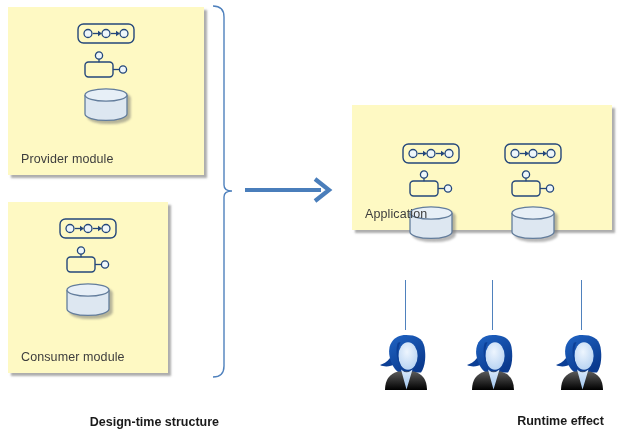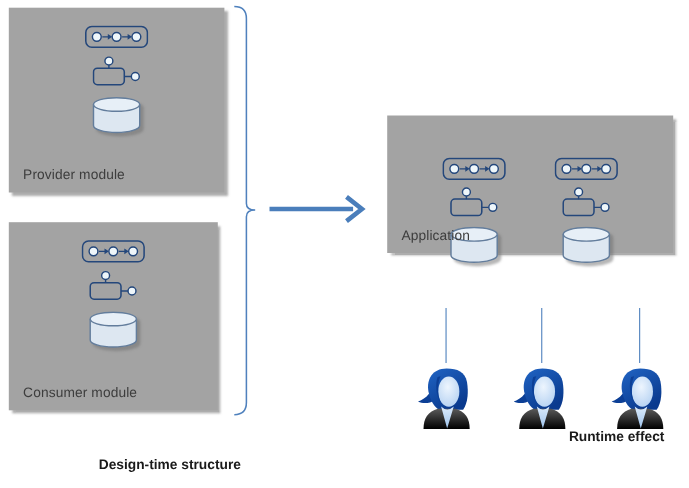--- a/index.html
+++ b/index.html
@@ -1,25 +1,25 @@
 <!DOCTYPE html>
 <html><head>
 <meta charset="utf-8">
 <style>
   html,body{margin:0;padding:0;background:#ffffff;}
   .canvas{
     position:relative;width:626px;height:444px;background:#ffffff;overflow:hidden;
     font-family:"Liberation Sans", sans-serif;
   }
   .module-box{
-    position:absolute;background:#a3a3a3;
+    position:absolute;background:#fef9c3;
     box-shadow:3px 3px 2px rgba(105,105,105,.55);
   }
   .box-provider{left:8px;top:7px;width:196px;height:168px;}
-  .box-consumer{left:8px;top:202px;width:190px;height:171px;}
+  .box-consumer{left:8px;top:202px;width:160px;height:171px;}
   .box-application{left:352px;top:105px;width:260px;height:125px;}
   .module-label{
     position:absolute;left:13px;bottom:9px;
     font-size:12.5px;color:#3d3d3d;letter-spacing:.1px;white-space:nowrap;
   }
   .icon-stack{
     position:absolute;left:0;right:0;display:flex;flex-direction:column;
     align-items:center;gap:7px;
   }
   .box-provider .icon-stack,.box-consumer .icon-stack{top:16px;}
@@ -34,21 +34,21 @@
     position:absolute;width:1px;height:50px;top:280px;background:#4f81bd;
   }
   .conn-1{left:405px;} .conn-2{left:492px;} .conn-3{left:581px;}
   .user{position:absolute;top:331px;width:56px;height:60px;}
   .user-1{left:378px;} .user-2{left:465px;} .user-3{left:554px;}
   .caption{
     position:absolute;width:220px;text-align:right;
     font-size:12.5px;font-weight:bold;color:#1a1a1a;white-space:nowrap;
   }
   .caption-left{left:-1px;top:415px;}
-  .caption-right{left:384px;top:390px;}
+  .caption-right{left:384px;top:414px;}
 </style>
 </head>
 <body>
 
 <svg width="0" height="0" style="position:absolute" aria-hidden="true">
   <defs>
     <linearGradient id="hairG" x1="0" y1="0" x2="0.6" y2="1">
       <stop offset="0" stop-color="#2064c4"></stop>
         <stop offset="1" stop-color="#0a3a8e"></stop>
     </linearGradient>

